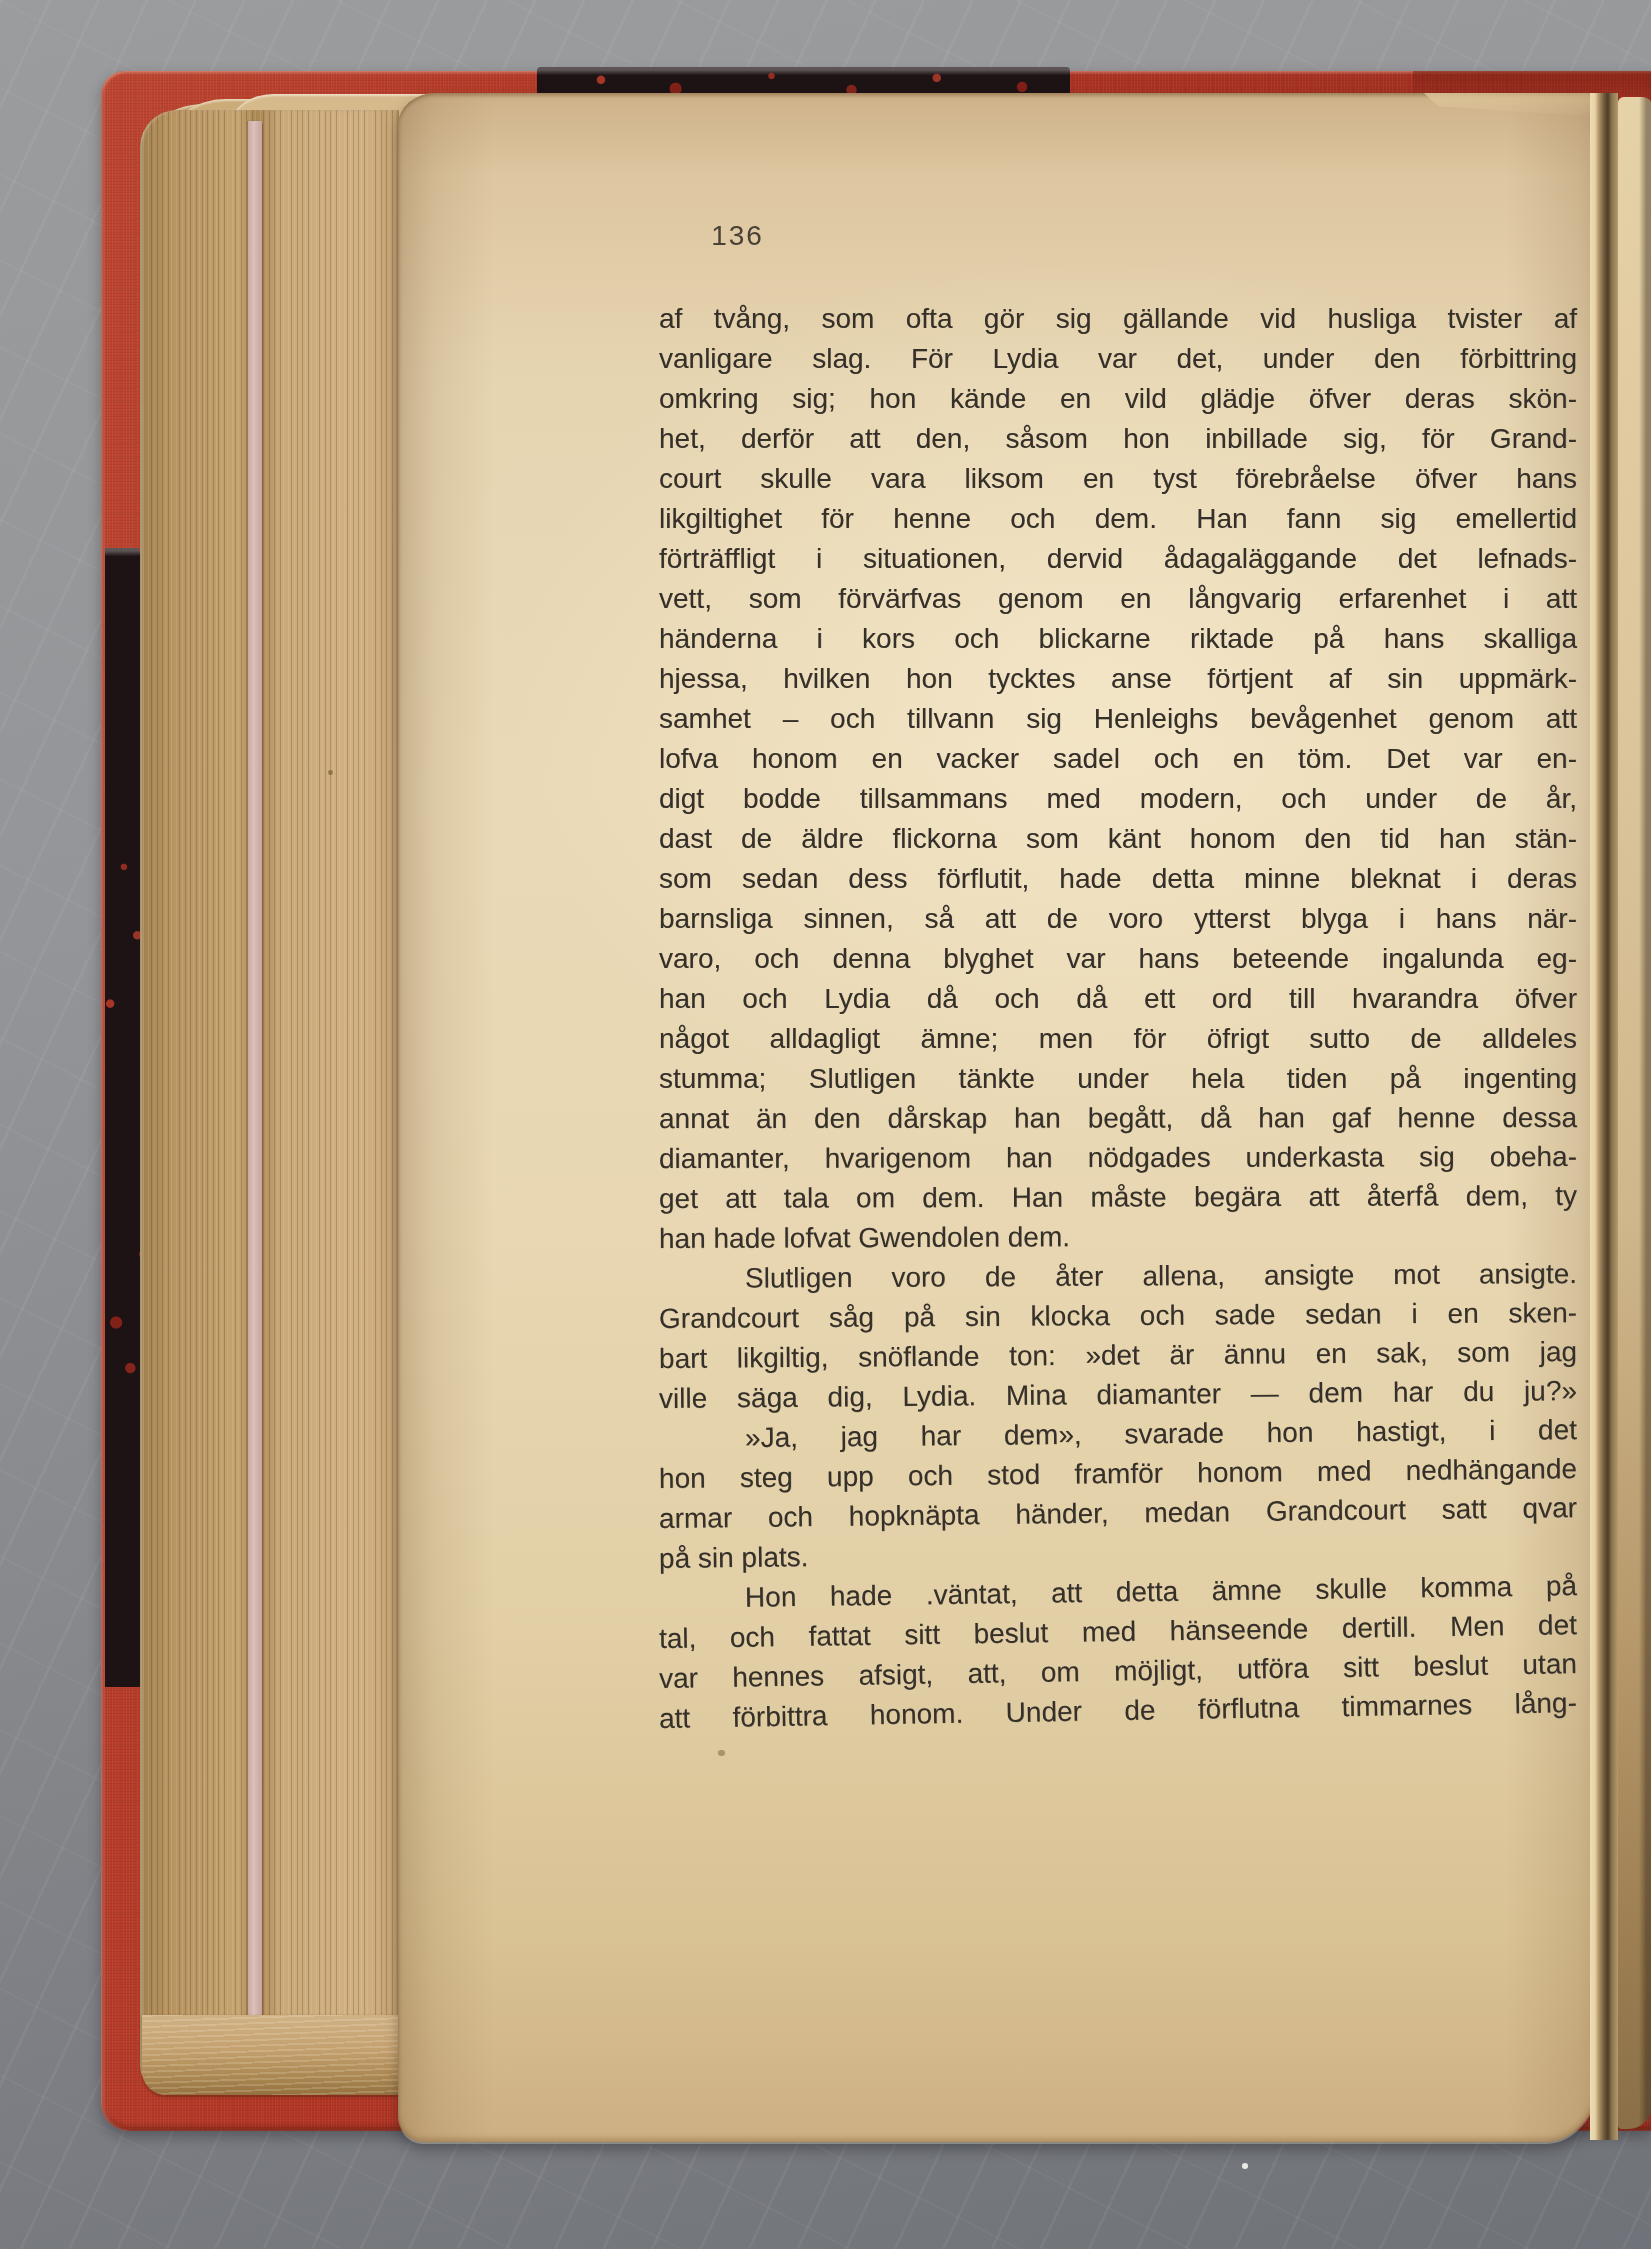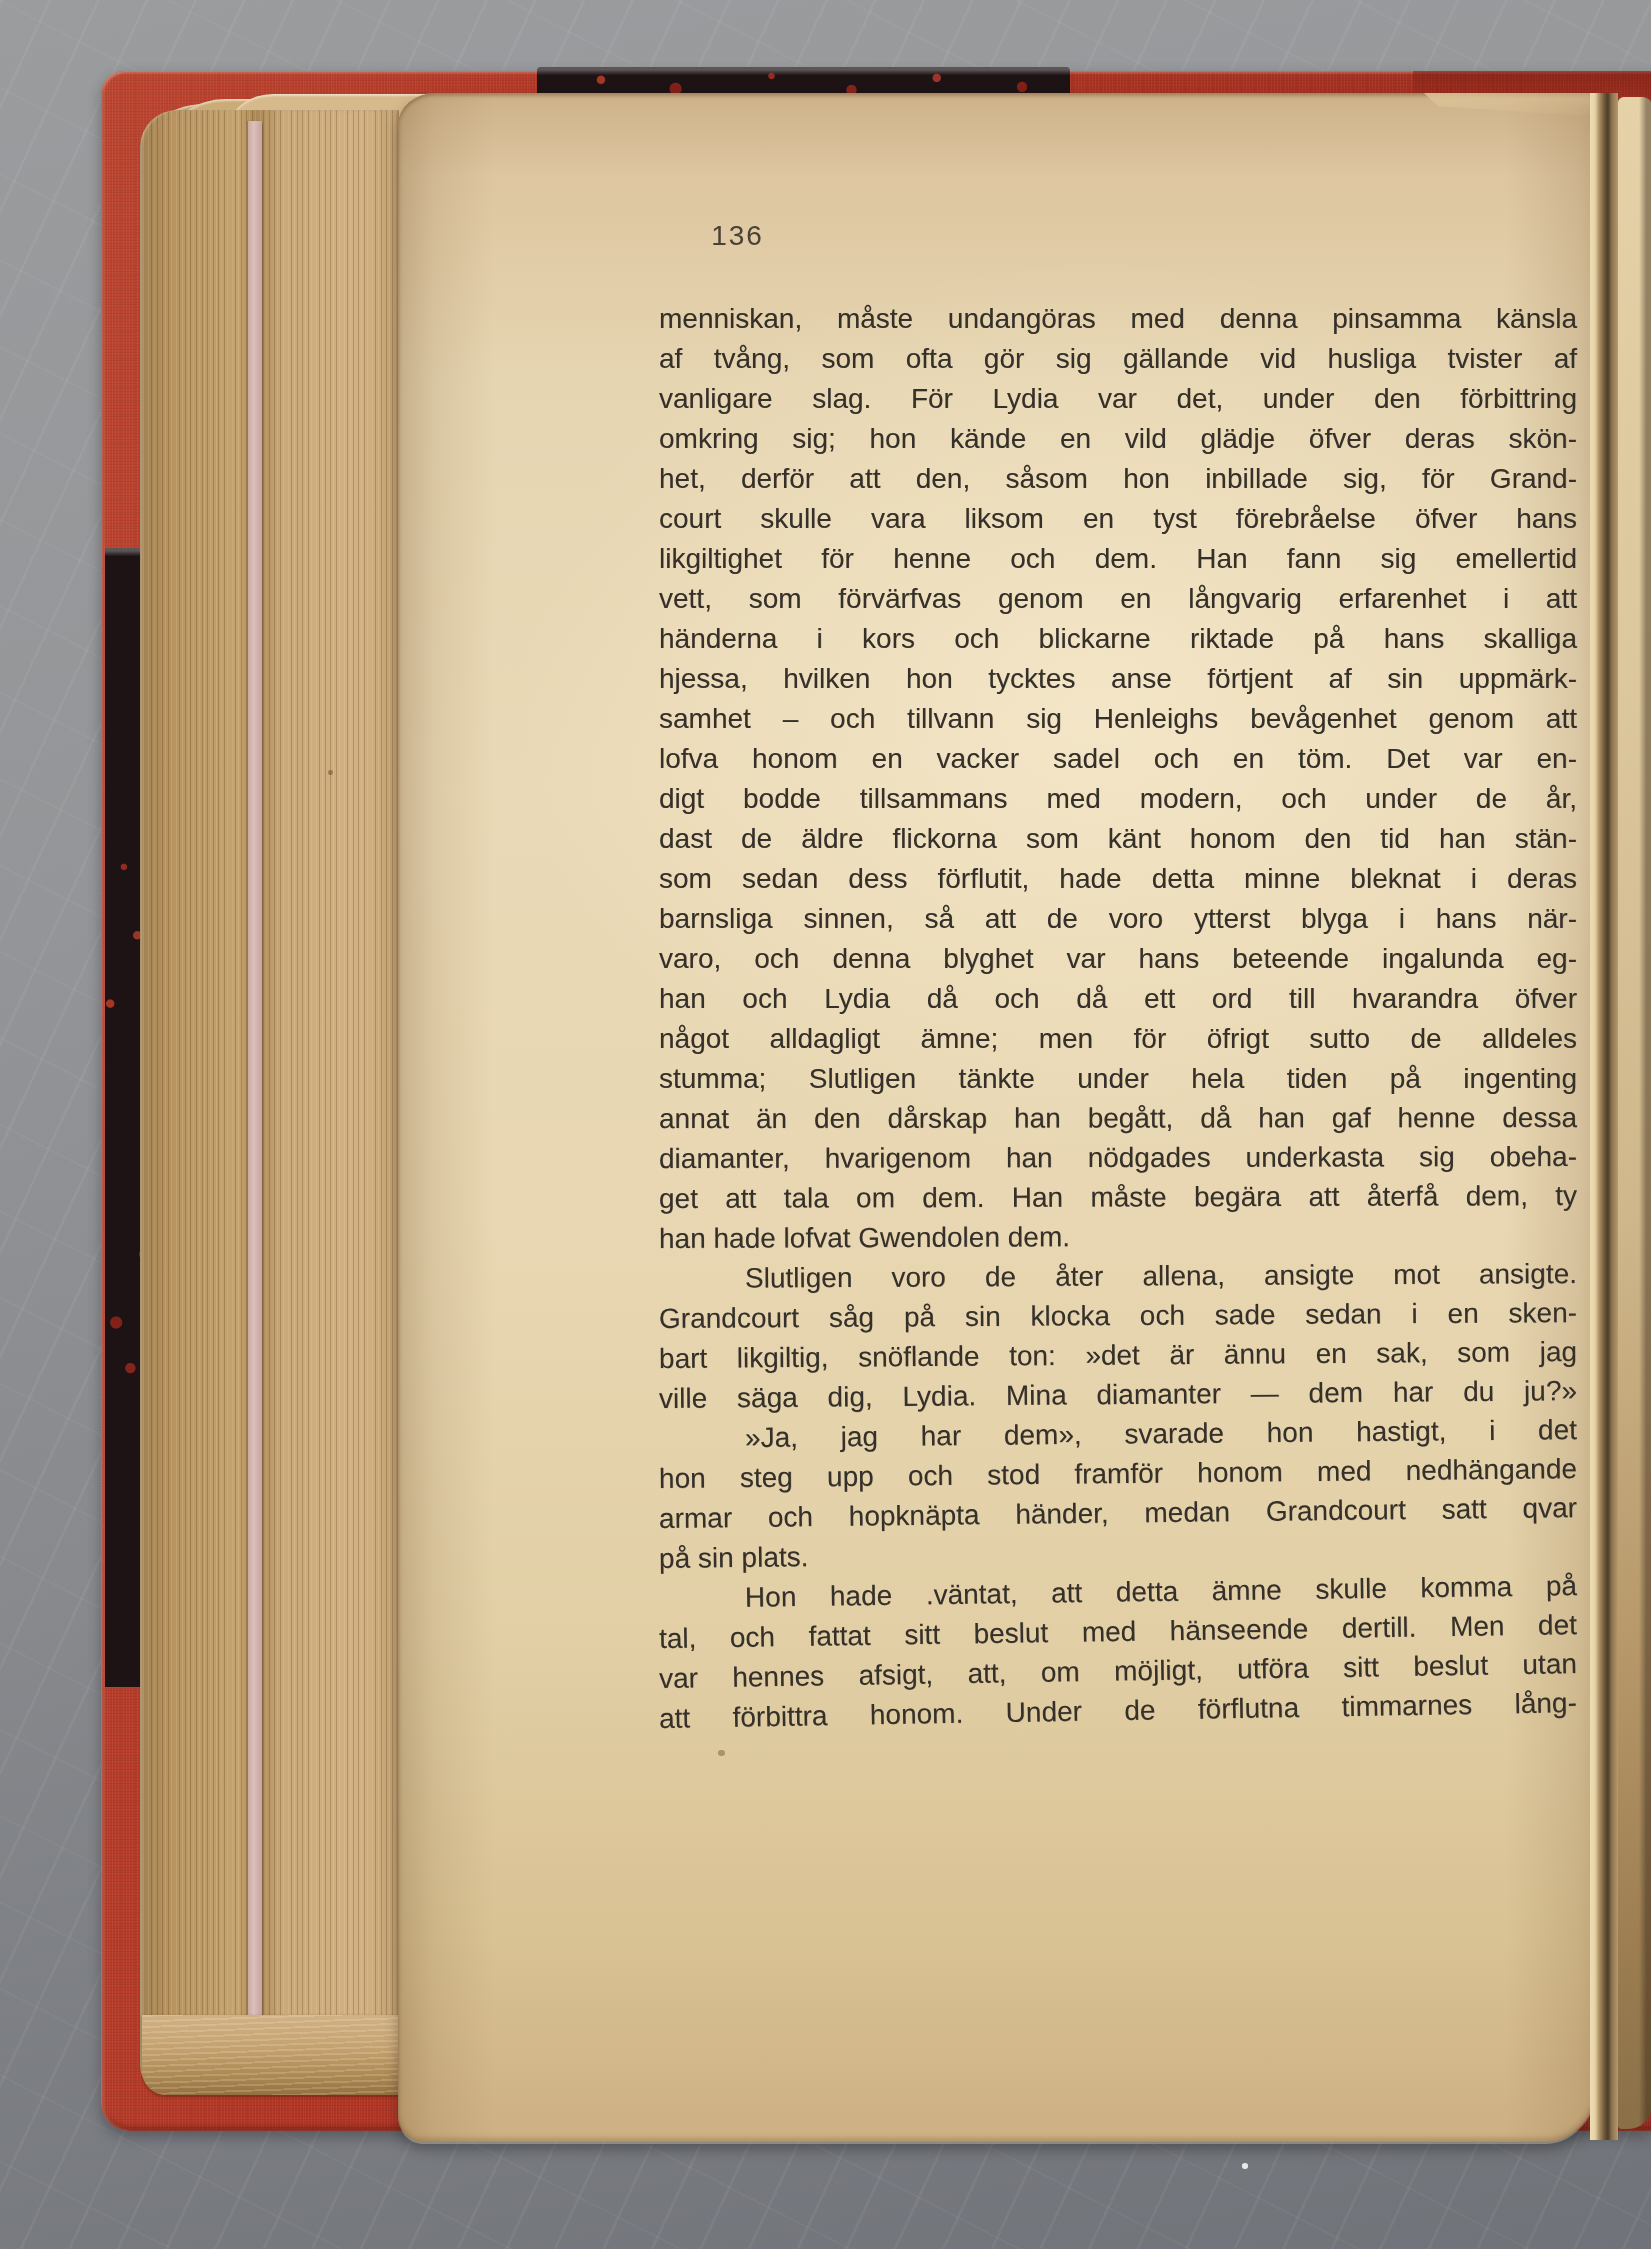--- a/index.html
+++ b/index.html
@@ -137,27 +137,27 @@
   <div class="ribbon"></div>
   <div class="stack-bottom"></div>
 
   <div class="main-page"></div>
   <div class="corner-hint"></div>
   <div class="page-groove"></div>
   <div class="right-strip"></div>
 
   <div class="folio">136</div>
   <div class="text-block" id="text-block">
-      <div class="text-line">menniskan, måste undangöras med denna pinsamma känsla</div>
       <div class="text-line">af tvång, som ofta gör sig gällande vid husliga tvister af</div>
       <div class="text-line">vanligare slag.  För Lydia var det, under den förbittring</div>
       <div class="text-line">omkring sig; hon kände en vild glädje öfver deras skön-</div>
       <div class="text-line">het, derför att den, såsom hon inbillade sig, för Grand-</div>
       <div class="text-line">court skulle vara liksom en tyst förebråelse öfver hans</div>
       <div class="text-line">likgiltighet för henne och dem.  Han fann sig emellertid</div>
+      <div class="text-line">förträffligt i situationen, dervid ådagaläggande det lefnads-</div>
       <div class="text-line">vett, som förvärfvas genom en långvarig erfarenhet i att</div>
       <div class="text-line">händerna i kors och blickarne riktade på hans skalliga</div>
       <div class="text-line">hjessa, hvilken hon tycktes anse förtjent af sin uppmärk-</div>
       <div class="text-line">samhet – och tillvann sig Henleighs bevågenhet genom att</div>
       <div class="text-line">lofva honom en vacker sadel och en töm.  Det var en-</div>
       <div class="text-line">digt bodde tillsammans med modern, och under de år,</div>
       <div class="text-line">dast de äldre flickorna som känt honom den tid han stän-</div>
       <div class="text-line">som sedan dess förflutit, hade detta minne bleknat i deras</div>
       <div class="text-line">barnsliga sinnen, så att de voro ytterst blyga i hans när-</div>
       <div class="text-line">varo, och denna blyghet var hans beteende ingalunda eg-</div>

